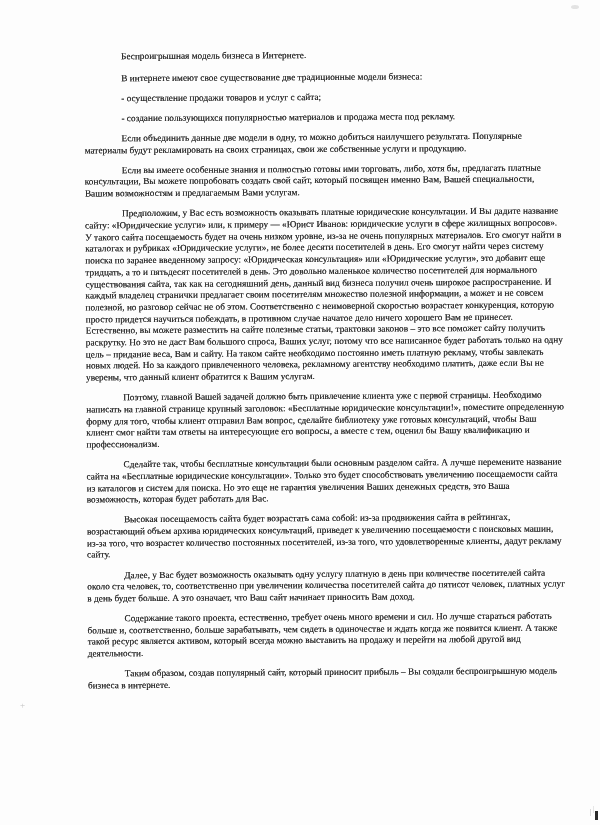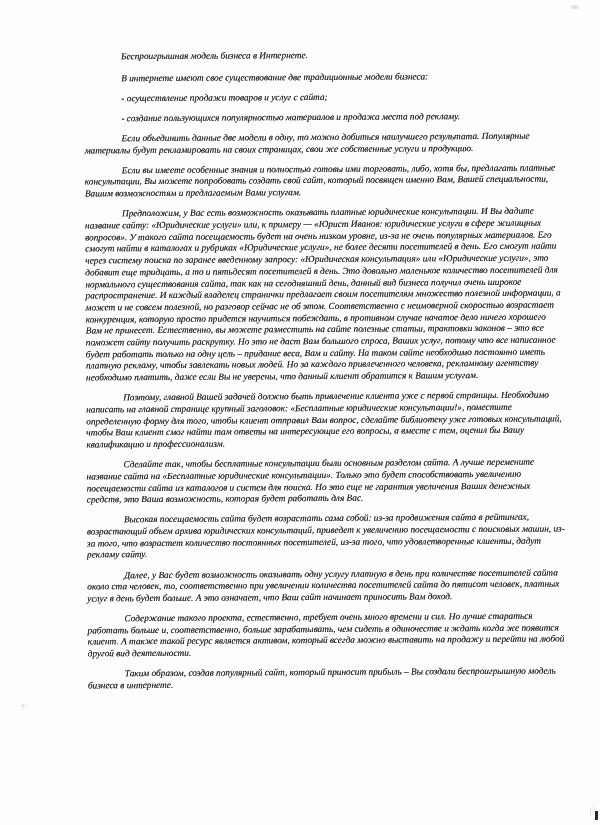--- a/index.html
+++ b/index.html
@@ -7,21 +7,20 @@
     padding: 0;
     background: #ffffff;
   }
   .page {
     position: relative;
     width: 600px;
     height: 825px;
     background: #fdfdfd;
     overflow: hidden;
     font-family: "Liberation Serif", "DejaVu Serif", serif;
-    font-style: italic;
   }
   .content {
     position: absolute;
     left: 84px;
     top: 50px;
     width: 478px;
     transform: rotate(-0.35deg);
     transform-origin: 50% 0;
     color: #2b2b2b;
     font-size: 9.3px;

